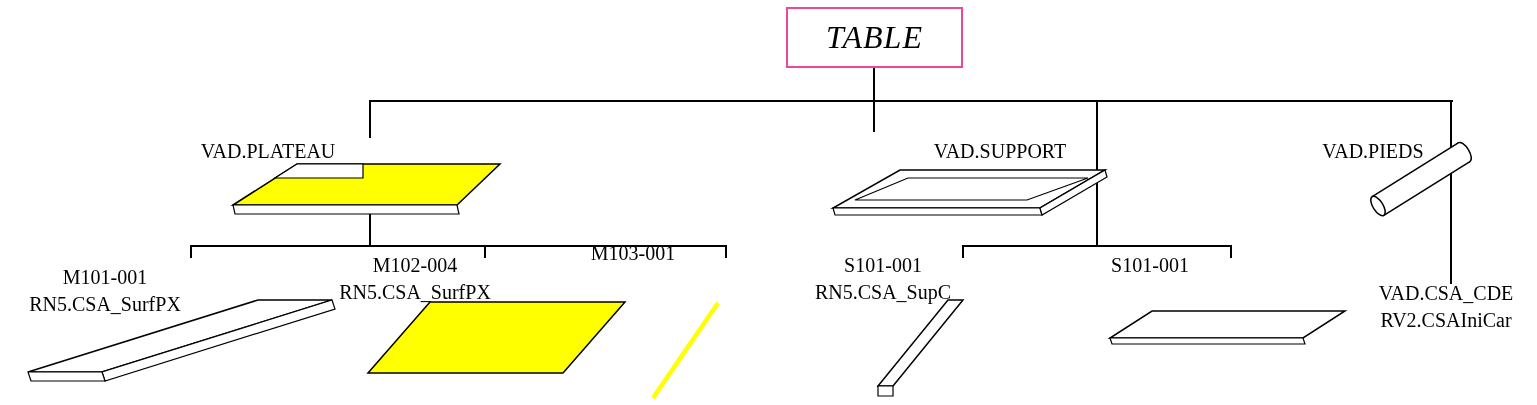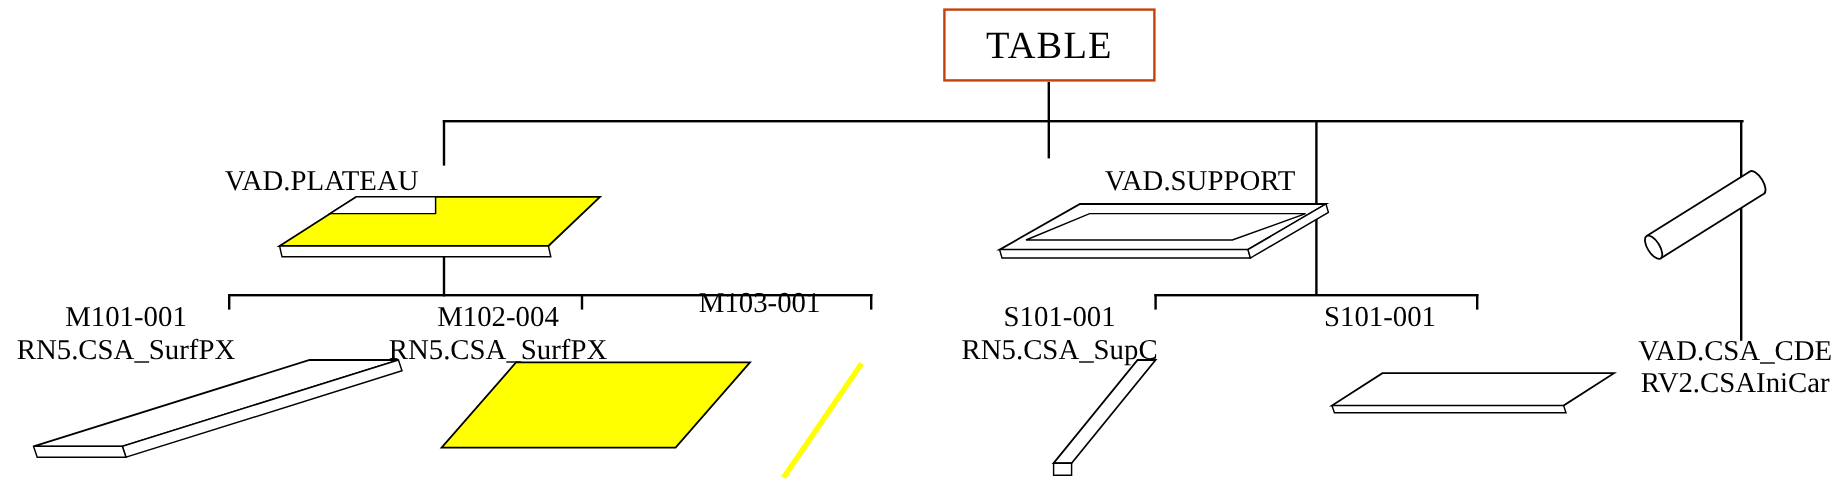--- a/index.html
+++ b/index.html
@@ -3,27 +3,27 @@
 <meta charset="utf-8">
 <style>
   html,body { margin:0; padding:0; background:#ffffff; }
   #stage {
     position:relative; width:1537px; height:405px;
     background:#ffffff; overflow:hidden;
     font-family:"Liberation Serif","DejaVu Serif",serif;
     color:#000;
   }
   .line { position:absolute; background:#000000; }
-  .lbl  { position:absolute; font-size:24px; text-align:center; white-space:nowrap; line-height:27px; }
+  .lbl  { position:absolute; font-size:20px; text-align:center; white-space:nowrap; line-height:27px; }
   .lbl .ln { display:block; }
   #root-box {
     position:absolute; left:786px; top:7px; width:177px; height:61px;
-    border:2px solid #c2410c; box-sizing:border-box;
+    border:2px solid #ec4899; box-sizing:border-box;
     display:flex; align-items:center; justify-content:center;
-    font-size:32px; letter-spacing:1px; background:#fff;
+    font-size:32px; letter-spacing:1px; background:#fff;font-style:italic;
   }
   svg { position:absolute; overflow:visible; }
 </style>
 </head>
 <body>
 
 <div id="stage">
 
   <div class="line" style="left:873px; top:68px;  width:2px;   height:33px;"></div>
   <div class="line" style="left:369px; top:100px; width:1084px;height:2px;"></div>
@@ -43,22 +43,25 @@
   <div id="root-box">
     <span>TABLE</span>
   </div>
 
   <div class="lbl" style="left:168px; top:138px; width:200px;">
     <span>VAD.PLATEAU</span>
   </div>
   <div class="lbl" style="left:900px; top:138px; width:200px;">
     <span>VAD.SUPPORT</span>
   </div>
+  <div class="lbl" style="left:1273px; top:138px; width:200px;">
+    <span>VAD.PIEDS</span>
+  </div>
 
-  <div class="lbl" style="left:5px; top:252px; width:200px;">
+  <div class="lbl" style="left:5px; top:264px; width:200px;">
     <span class="ln">M101-001</span>
     <span class="ln">RN5.CSA_SurfPX</span>
   </div>
   <div class="lbl" style="left:315px; top:252px; width:200px;">
     <span class="ln">M102-004</span>
     <span class="ln">RN5.CSA_SurfPX</span>
   </div>
   <div class="lbl" style="left:533px; top:240px; width:200px;">
     <span class="ln">M103-001</span>
   </div>

